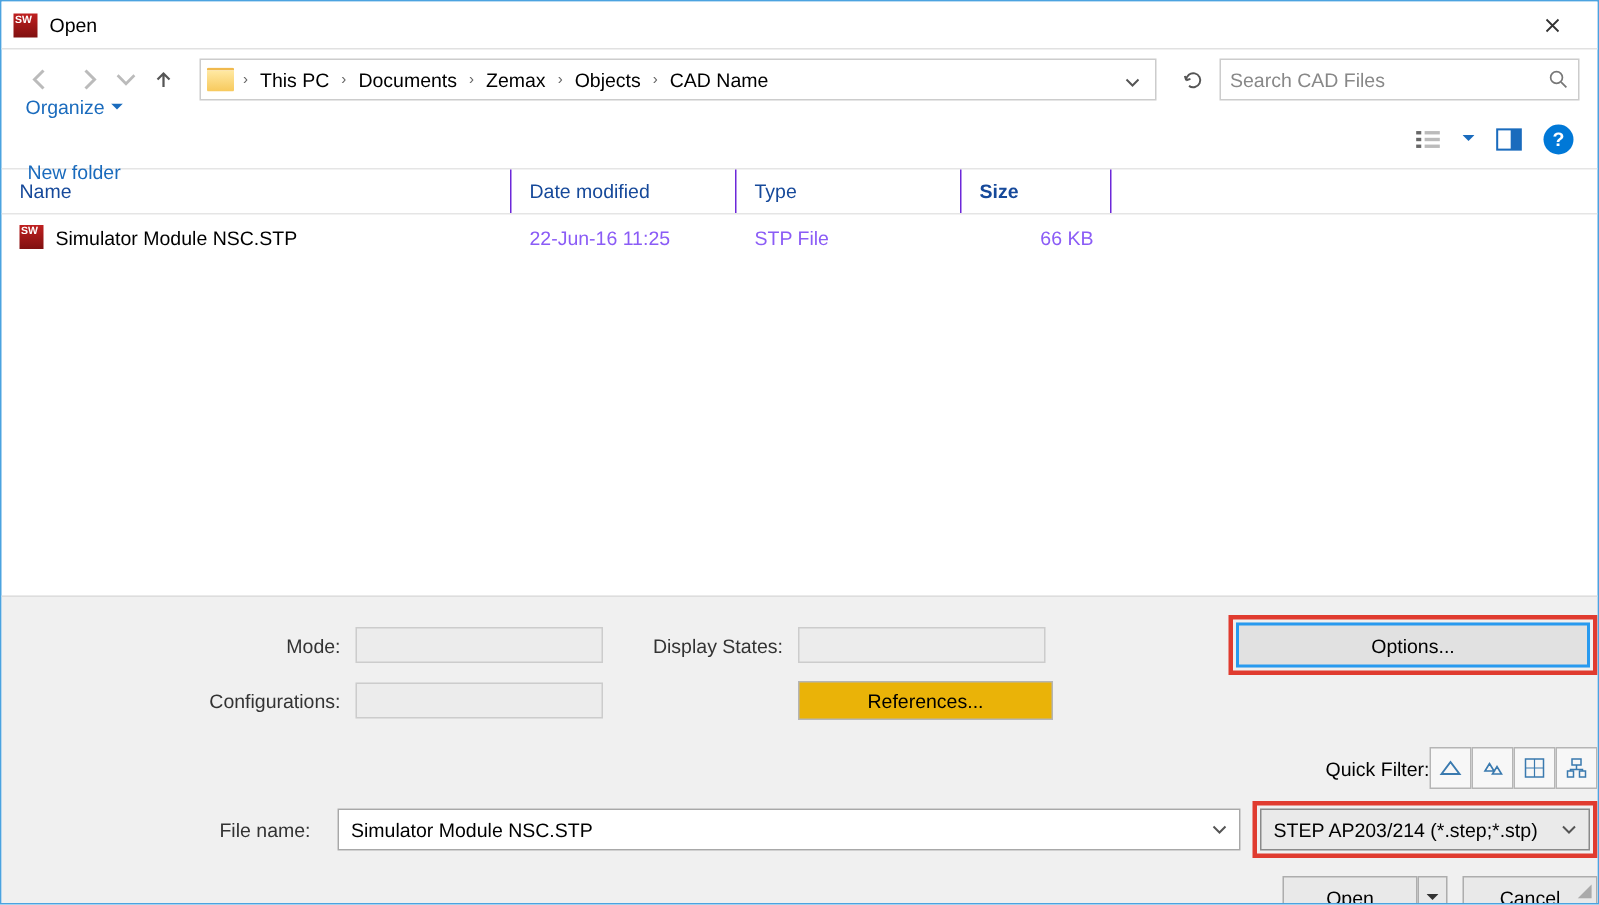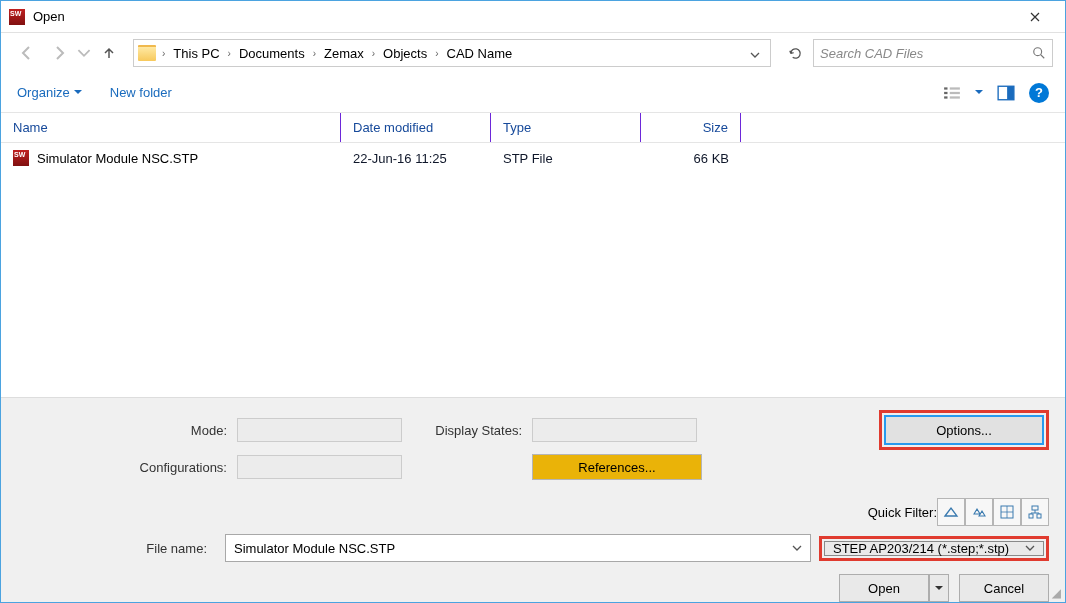--- a/index.html
+++ b/index.html
@@ -81,95 +81,95 @@
     width: 28px; height: 28px; display:flex; align-items:center; justify-content:center;
     color:#555;
   }
   .searchbox {
     width: 240px; height: 28px;
     border: 1px solid #ccc;
     display:flex; align-items:center;
     padding: 0 6px;
     color: #888;
   }
-  .searchbox .placeholder { flex:1; color:#888;font-style:italic; }
+  .searchbox .placeholder { flex:1; color:#888; }
   .searchbox svg { width:14px; height:14px; }
 
   
   .toolbar {
     height: 40px;
     display:flex; align-items:center;
     padding: 0 16px;
     gap: 28px;
     border-bottom: 1px solid #e5e5e5;
   }
-  .toolbar .left { display:flex; gap:28px; align-items:center; }
+  .toolbar .left { display:flex; gap:28px; align-items:center;flex-direction:column; }
   .toolbar .linkbtn { color:#1a6bbd; font-size:13px; display:flex; align-items:center; gap:4px; }
   .toolbar .right { margin-left:auto; display:flex; align-items:center; gap:14px; }
   .viewbtn { width:18px; height:18px; display:inline-flex; align-items:center; justify-content:center; }
   .helpbtn {
     width: 20px; height:20px; border-radius:50%; background:#0078d7; color:#fff;
     display:flex; align-items:center; justify-content:center; font-size:13px; font-weight:bold;
   }
 
   
   .listhdr {
     height: 30px;
     display:flex; align-items:center;
     border-bottom: 1px solid #e5e5e5;
     color: #16499a;
     font-size: 13px;
   }
   .listhdr .col { padding: 0 12px; border-right: 1px solid #6d28d9; height:100%; display:flex; align-items:center; }
   .cName { width: 340px; }
   .cDate { width: 150px; }
   .cType { width: 150px; }
-  .cSize { width: 100px; justify-content:flex-end; }
+  .cSize { width: 100px; justify-content:flex-start;font-weight:bold; }
 
   
   .listbody { height: 220px; }
   .row {
     height: 30px; display:flex; align-items:center;
     padding: 0 0px;
   }
-  .row .cell { padding: 0 12px; color:#0f172a; }
+  .row .cell { padding: 0 12px; color:#8b5cf6; }
   .row .fileicon {
     width: 16px; height:16px; background: linear-gradient(#c02020,#801010);
     margin-right: 8px;
     position: relative;
   }
   .row .fileicon::after{
     content:"SW"; position:absolute; font-size:7px; color:#fff; top:1px; left:1px; font-weight:bold;
   }
   .row .namecell { width:340px; display:flex; align-items:center; color:#000; }
   .row .datecell { width:150px; }
   .row .typecell { width:150px; }
   .row .sizecell { width:100px; text-align:right; }
 
   
   .bottom {
     position: absolute;
     bottom: 0; left:0; right:0;
     height: 205px;
     background: #f0f0f0;
     border-top: 1px solid #ddd;
-    padding: 12px 16px 6px 16px;
+    padding: 12px 0 6px 16px;
   }
   .optrow {
     display:flex; align-items:center;
     margin-bottom: 6px;
     font-size: 13px;
   }
   .optlabel { width: 220px; text-align: right; padding-right: 10px; color:#333; }
   .disabledbox {
     height: 24px; border: 1px solid #ccc; background: #ececec;
     display:inline-flex; align-items:center;
   }
   .optionsBtn {
-    width: 160px; height: 30px;
+    width: 236px; height: 30px;
     background: #e1e1e1;
     border: 2px solid #289aef;
     display:flex; align-items:center; justify-content:center;
     color:#000;
   }
   .redwrap {
     border: 3px solid #e03b2f;
     padding: 2px;
   }
   .referencesBtn {
@@ -192,21 +192,21 @@
   .filenamerow {
     display:flex; align-items:center; gap:8px;
   }
   .fninput {
     flex: 1; height: 28px;
     border: 1px solid #a8a8a8;
     background:#fff; padding: 0 8px;
     display:flex; align-items:center; justify-content:space-between;
   }
   .typeSelect {
-    width: 220px; height: 15px;
+    width: 220px; height: 28px;
     border: 1px solid #8a8a8a; background: #eaeaea;
     display:flex; align-items:center; justify-content:space-between;
     padding: 0 8px;
   }
 
   .dlgbuttons {
     display:flex; justify-content:flex-end; gap:10px;
     margin-top: 12px;
   }
   .dlgbtn {

